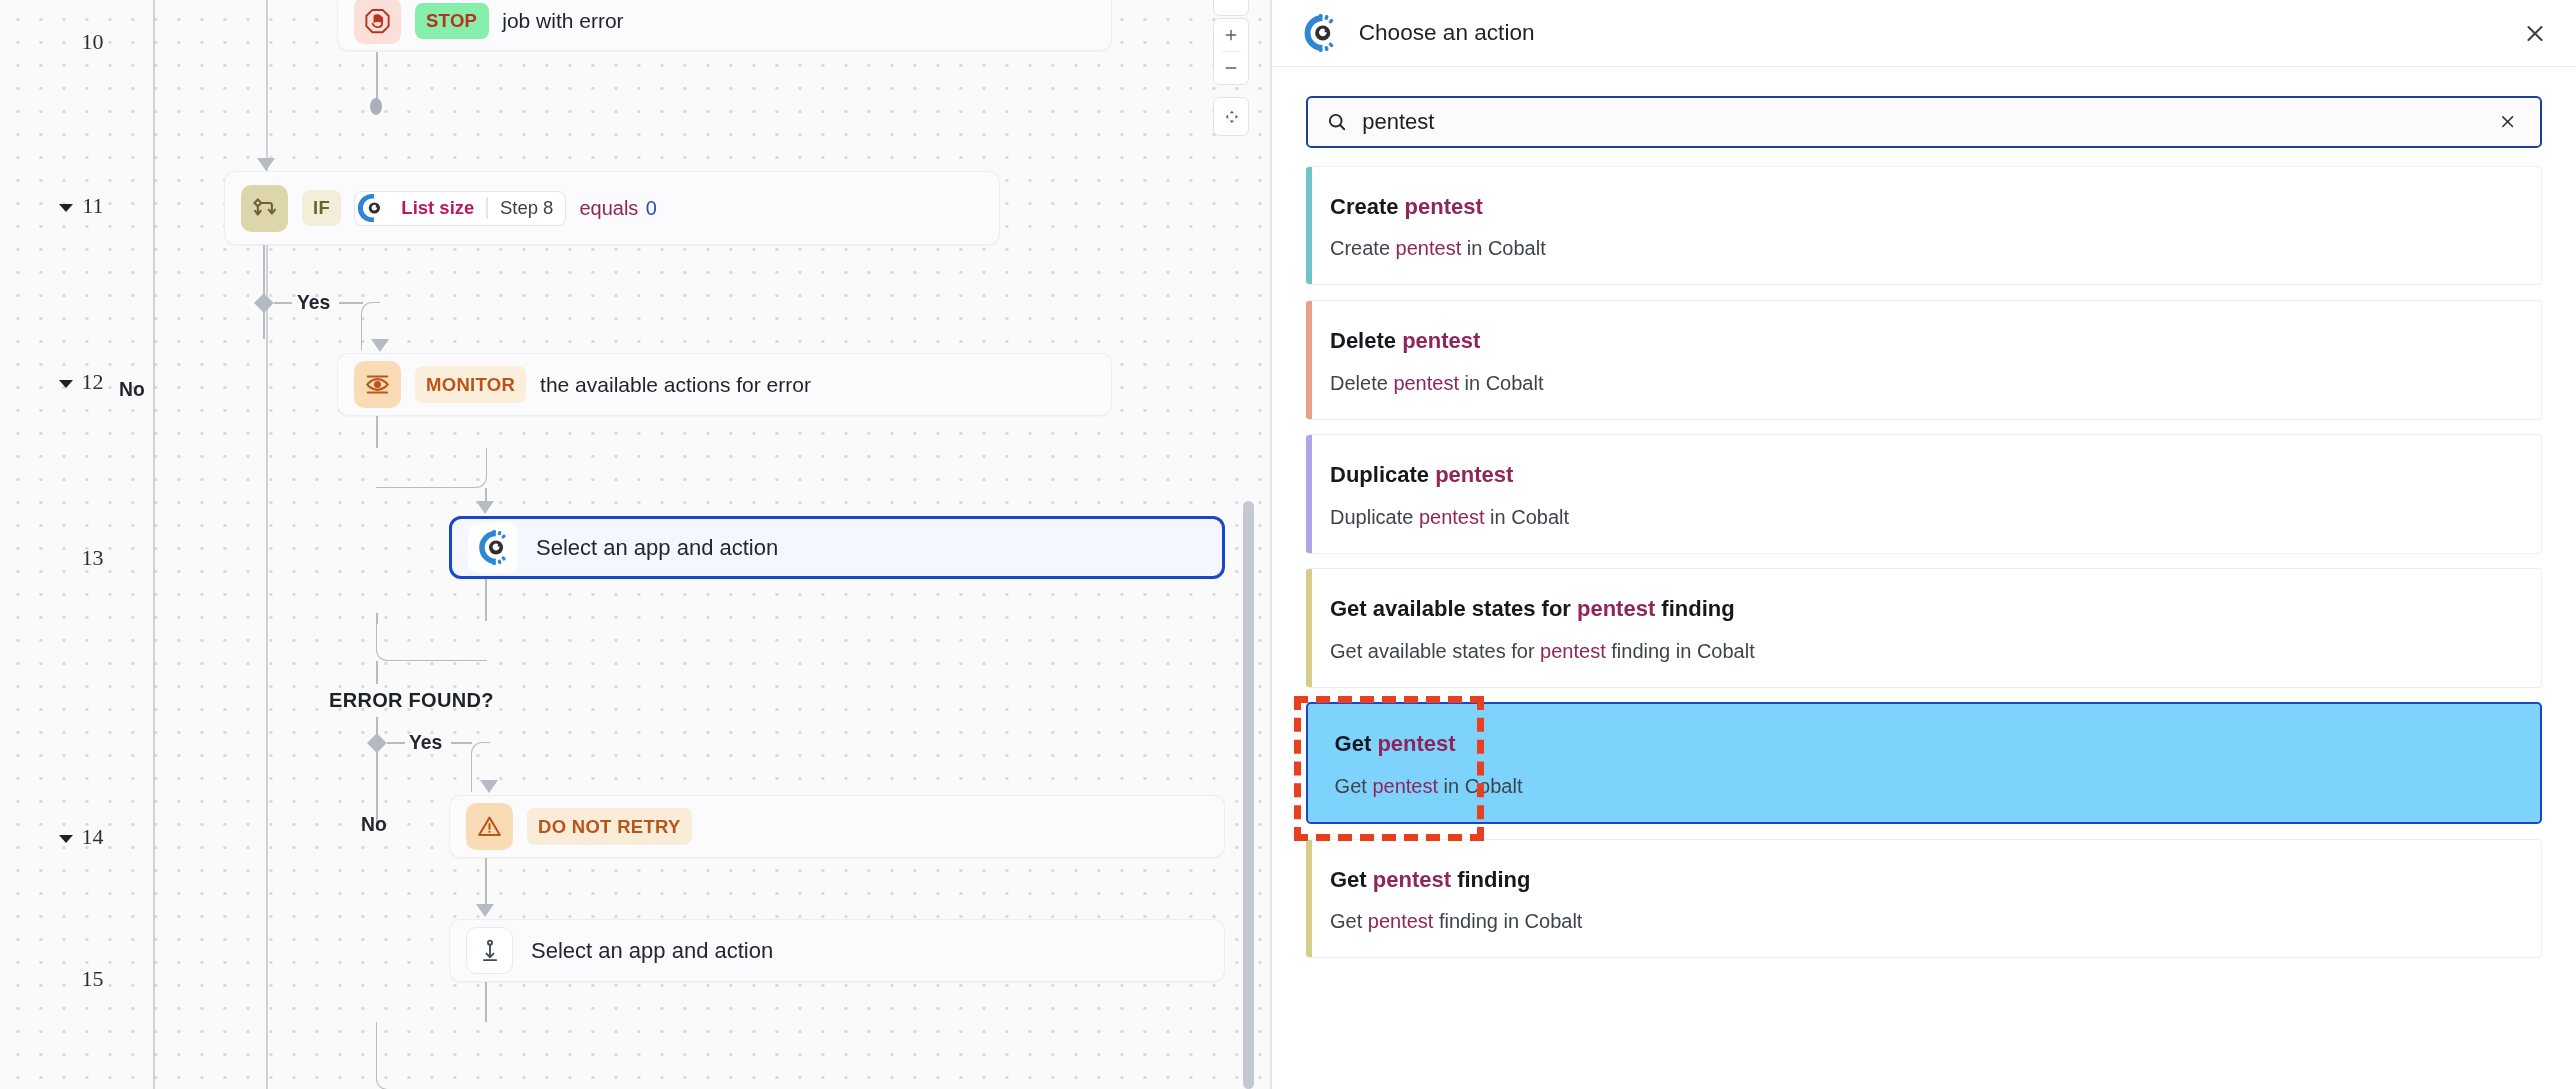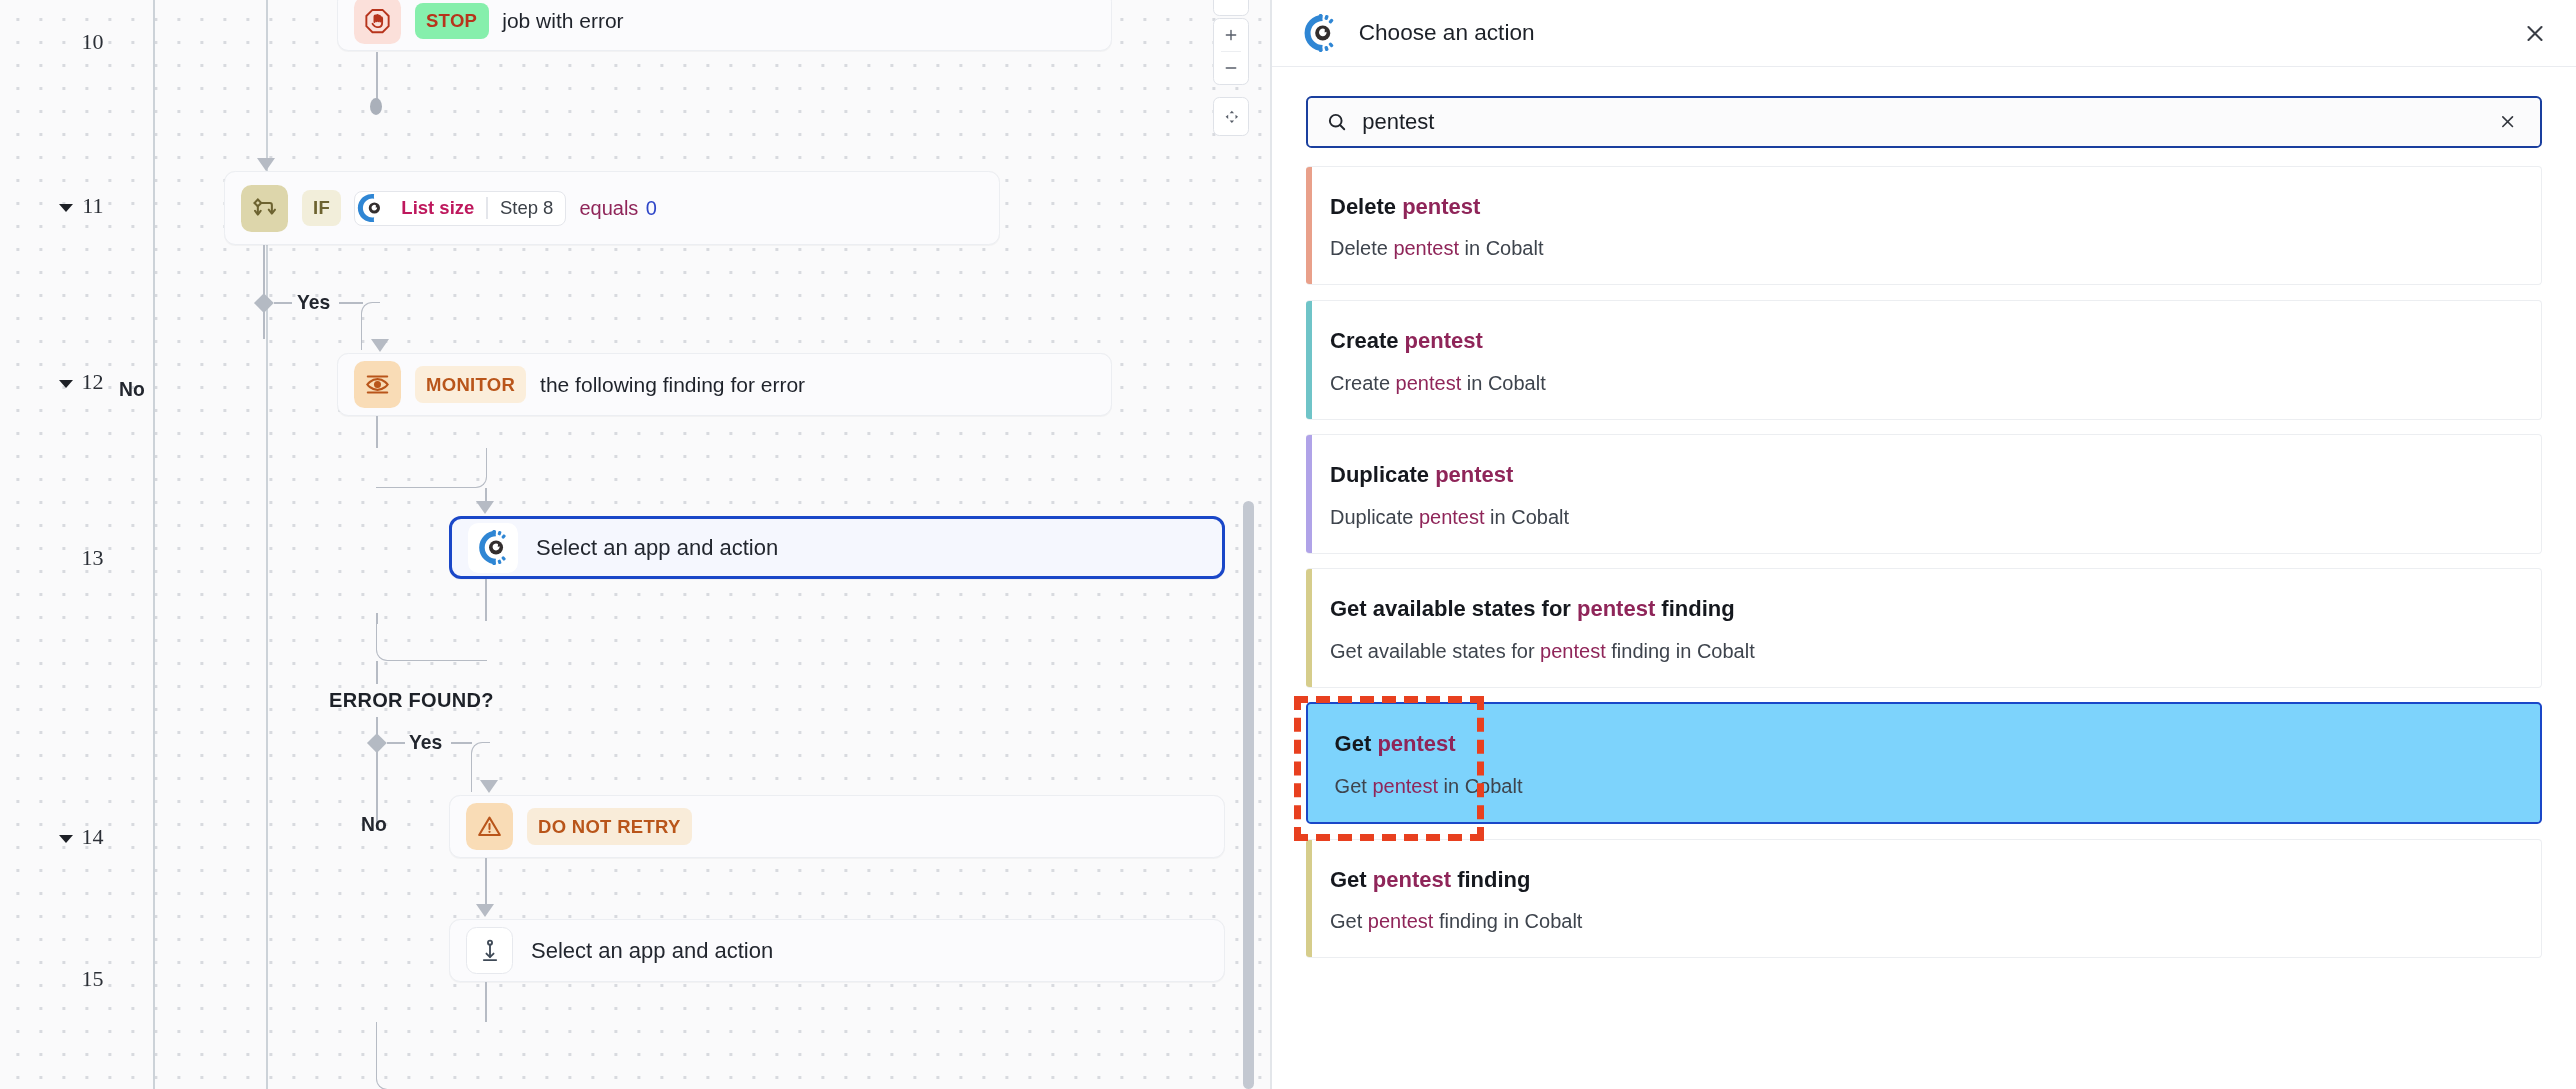--- a/index.html
+++ b/index.html
@@ -351,21 +351,21 @@
     <div class="node" style="left:337px; top:353px; width:775px; height:63px;">
       <div class="node-badge orange">
         <svg width="29" height="29" viewBox="0 0 24 24" fill="none" stroke="#b9551a" stroke-width="1.8">
           <path d="M4 5.4h16" stroke-linecap="round"></path>
           <path d="M4 18.6h16" stroke-linecap="round"></path>
           <path d="M3.6 12s3-4.4 8.4-4.4S20.4 12 20.4 12s-3 4.4-8.4 4.4S3.6 12 3.6 12z"></path>
           <circle cx="12" cy="12" r="2.9" fill="#b9551a" stroke="none"></circle>
         </svg>
       </div>
       <div class="kw mon">MONITOR</div>
-      <div class="node-text">the following finding for error</div>
+      <div class="node-text">the available actions for error</div>
     </div>
 
     <div class="conn v" style="left:376px; top:416px; height:32px;"></div>
     <div class="elbow" style="left:376px; top:448px; width:111px; height:40px; border-left:0; border-top:0; border-right:1.6px solid #b6bbc4; border-bottom:1.6px solid #b6bbc4; border-radius:0 0 11.3px 0;"></div>
     <div class="conn v" style="left:485px; top:488px; height:14.5px;"></div>
     <div class="arrow-down" style="left:476px; top:501px;"></div>
 
     <div class="node selected" style="left:449px; top:516px; width:776px; height:63px;">
       <div class="node-badge logo" style="width:50px;height:50px;">
         <svg width="39" height="39" viewBox="0 0 40 40">
@@ -501,28 +501,28 @@
         <span class="search-clear">
           <svg width="19.3" height="19.3" viewBox="0 0 24 24" stroke="#33373e" stroke-width="2" fill="none">
             <path d="M6 6l12 12M18 6L6 18" stroke-linecap="round"></path>
           </svg>
         </span>
       </div>
     </div>
 
     <div class="results" id="results-list">
         <div class="result">
+          <span class="accent" style="background:#6fc4c8"></span>
+          <div class="rtitle"><span class="">Create </span><span class="hl">pentest</span></div>
+          <div class="rdesc"><span class="">Create </span><span class="hl">pentest</span><span class=""> in Cobalt</span></div>
+        </div>
+        <div class="result">
           <span class="accent" style="background:#e9a08a"></span>
           <div class="rtitle"><span class="">Delete </span><span class="hl">pentest</span></div>
           <div class="rdesc"><span class="">Delete </span><span class="hl">pentest</span><span class=""> in Cobalt</span></div>
-        </div>
-        <div class="result">
-          <span class="accent" style="background:#6fc4c8"></span>
-          <div class="rtitle"><span class="">Create </span><span class="hl">pentest</span></div>
-          <div class="rdesc"><span class="">Create </span><span class="hl">pentest</span><span class=""> in Cobalt</span></div>
         </div>
         <div class="result">
           <span class="accent" style="background:#b0a3e8"></span>
           <div class="rtitle"><span class="">Duplicate </span><span class="hl">pentest</span></div>
           <div class="rdesc"><span class="">Duplicate </span><span class="hl">pentest</span><span class=""> in Cobalt</span></div>
         </div>
         <div class="result">
           <span class="accent" style="background:#d6cd8b"></span>
           <div class="rtitle"><span class="">Get available states for </span><span class="hl">pentest</span><span class=""> finding</span></div>
           <div class="rdesc"><span class="">Get available states for </span><span class="hl">pentest</span><span class=""> finding in Cobalt</span></div>

